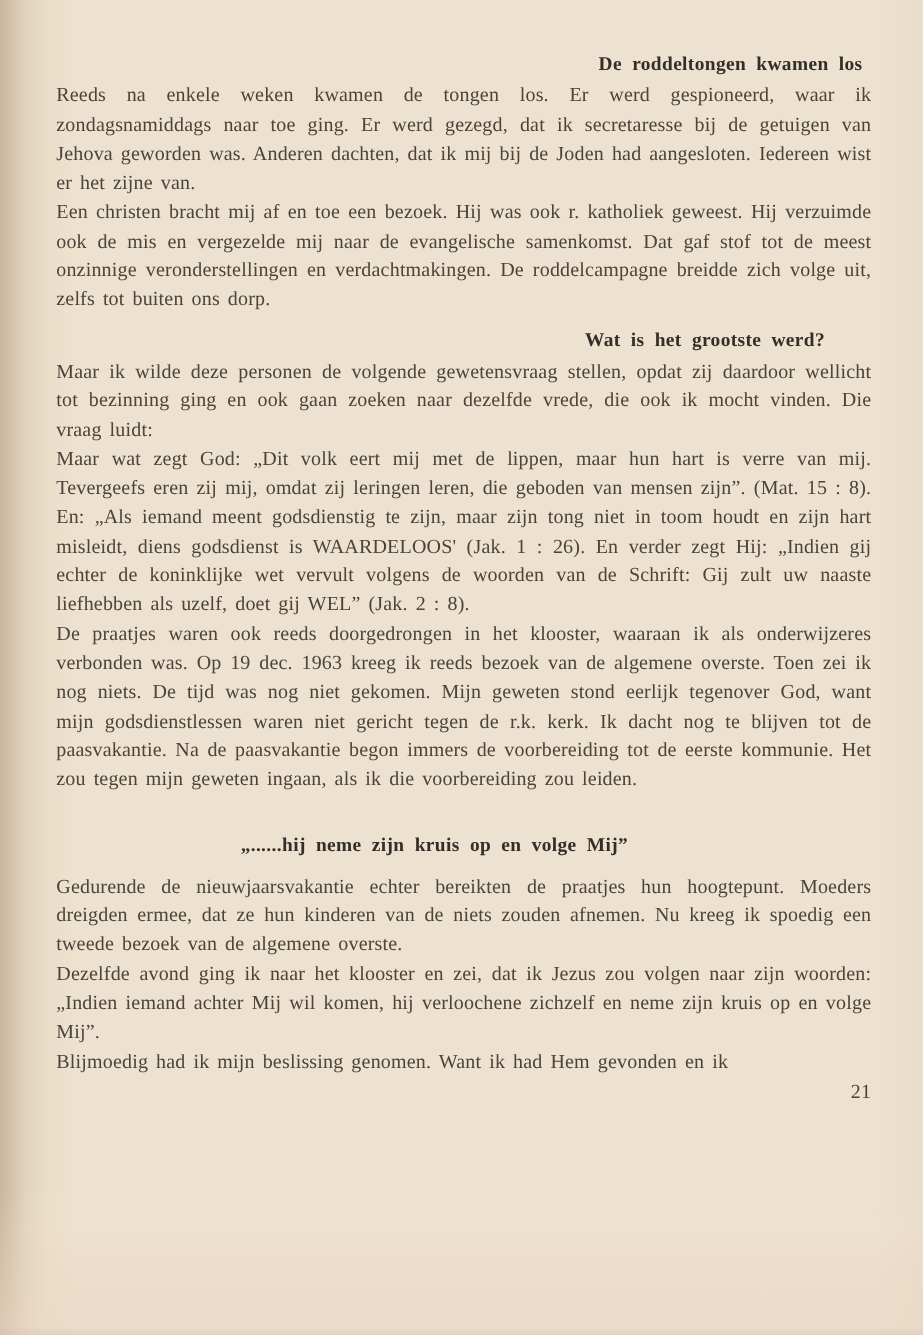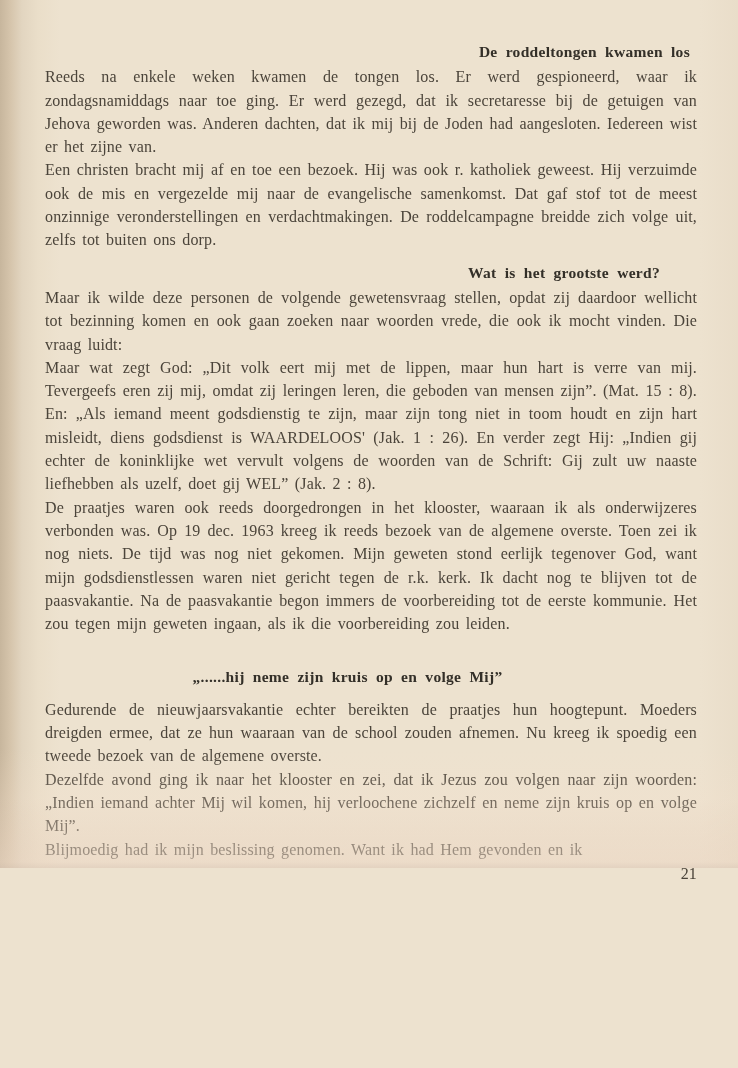--- a/index.html
+++ b/index.html
@@ -9,21 +9,21 @@
   body {
     width: 738px;
     height: 1068px;
     overflow: hidden;
     font-family: "Liberation Serif", "DejaVu Serif", serif;
     background: #ede2cf;
   }
   .scan-page {
     position: relative;
     width: 738px;
-    height: 868px;
+    height: 1068px;
     background:
       linear-gradient(180deg, rgba(0,0,0,0) 92%, rgba(150,120,100,0.10) 99.3%, rgba(120,100,90,0.25) 100%),
       linear-gradient(90deg, #c7b69d 0px, #d5c4ab 10px, #e2d5c0 22px, #eadec9 38px, #ede2cf 60px, #ede2cf 700px, #e9ddc9 738px),
       #ede2cf;
   }
   .scan-page::after {
     content: "";
     position: absolute;
     left: 0; right: 0; bottom: 0;
     height: 120px;
@@ -67,24 +67,24 @@
 <body>
 
 <div class="scan-page">
   <div class="content">
 
     <div class="sec-heading h1">De roddeltongen kwamen los</div>
     <p class="para">Reeds na enkele weken kwamen de tongen los. Er werd gespioneerd, waar ik zondagsnamiddags naar toe ging. Er werd gezegd, dat ik secretaresse bij de getuigen van Jehova geworden was. Anderen dachten, dat ik mij bij de Joden had aangesloten. Iedereen wist er het zijne van.</p>
     <p class="para">Een christen bracht mij af en toe een bezoek. Hij was ook r. katholiek geweest. Hij verzuimde ook de mis en vergezelde mij naar de evangelische samenkomst. Dat gaf stof tot de meest onzinnige veronderstellingen en verdachtmakingen. De roddelcampagne breidde zich volge uit, zelfs tot buiten ons dorp.</p>
 
     <div class="sec-heading h2">Wat is het grootste werd?</div>
-    <p class="para">Maar ik wilde deze personen de volgende gewetensvraag stellen, opdat zij daardoor wellicht tot bezinning komen en ook gaan zoeken naar woorden vrede, die ook ik mocht vinden. Die vraag luidt:</p>
+    <p class="para">Maar ik wilde deze personen de volgende gewetensvraag stellen, opdat zij daardoor wellicht tot bezinning ging en ook gaan zoeken naar dezelfde vrede, die ook ik mocht vinden. Die vraag luidt:</p>
     <p class="para">Maar wat zegt God: „Dit volk eert mij met de lippen, maar hun hart is verre van mij. Tevergeefs eren zij mij, omdat zij leringen leren, die geboden van mensen zijn”. (Mat. 15 : 8). En: „Als iemand meent godsdienstig te zijn, maar zijn tong niet in toom houdt en zijn hart misleidt, diens godsdienst is WAARDELOOS' (Jak. 1 : 26). En verder zegt Hij: „Indien gij echter de koninklijke wet vervult volgens de woorden van de Schrift: Gij zult uw naaste liefhebben als uzelf, doet gij WEL” (Jak. 2 : 8).</p>
     <p class="para">De praatjes waren ook reeds doorgedrongen in het klooster, waaraan ik als onderwijzeres verbonden was. Op 19 dec. 1963 kreeg ik reeds bezoek van de algemene overste. Toen zei ik nog niets. De tijd was nog niet gekomen. Mijn geweten stond eerlijk tegenover God, want mijn godsdienstlessen waren niet gericht tegen de r.k. kerk. Ik dacht nog te blijven tot de paasvakantie. Na de paasvakantie begon immers de voorbereiding tot de eerste kommunie. Het zou tegen mijn geweten ingaan, als ik die voorbereiding zou leiden.</p>
 
     <div class="sec-heading h3">„......hij neme zijn kruis op en volge Mij”</div>
-    <p class="para">Gedurende de nieuwjaarsvakantie echter bereikten de praatjes hun hoogtepunt. Moeders dreigden ermee, dat ze hun waaraan van de school zouden afnemen. Nu kreeg ik spoedig een tweede bezoek van de algemene overste.</p>
+    <p class="para">Gedurende de nieuwjaarsvakantie echter bereikten de praatjes hun hoogtepunt. Moeders dreigden ermee, dat ze hun kinderen van de niets zouden afnemen. Nu kreeg ik spoedig een tweede bezoek van de algemene overste.</p>
     <p class="para">Dezelfde avond ging ik naar het klooster en zei, dat ik Jezus zou volgen naar zijn woorden: „Indien iemand achter Mij wil komen, hij verloochene zichzelf en neme zijn kruis op en volge Mij”.</p>
     <p class="para">Blijmoedig had ik mijn beslissing genomen. Want ik had Hem gevonden en ik</p>
 
     <div class="page-number">21</div>
   </div>
 </div>
 
 </body></html>

